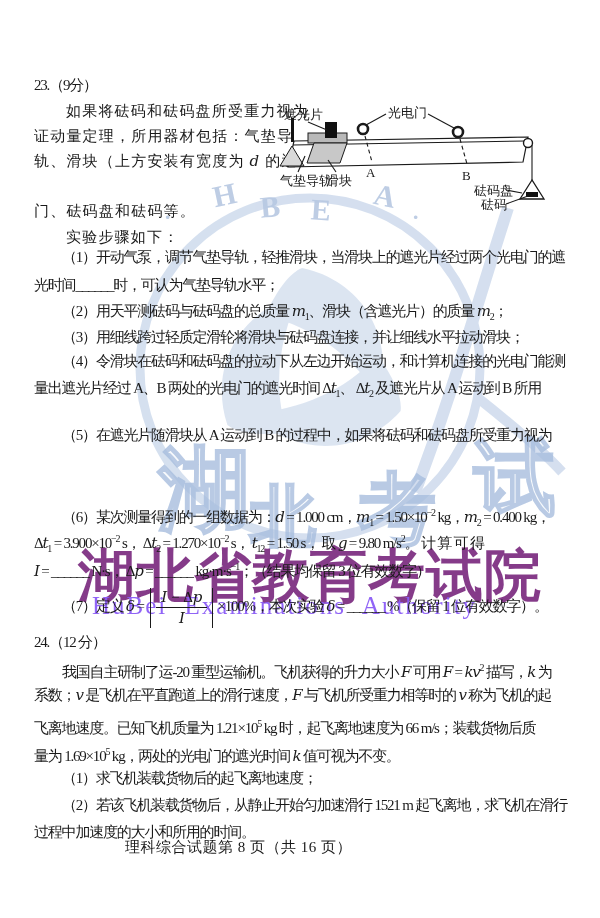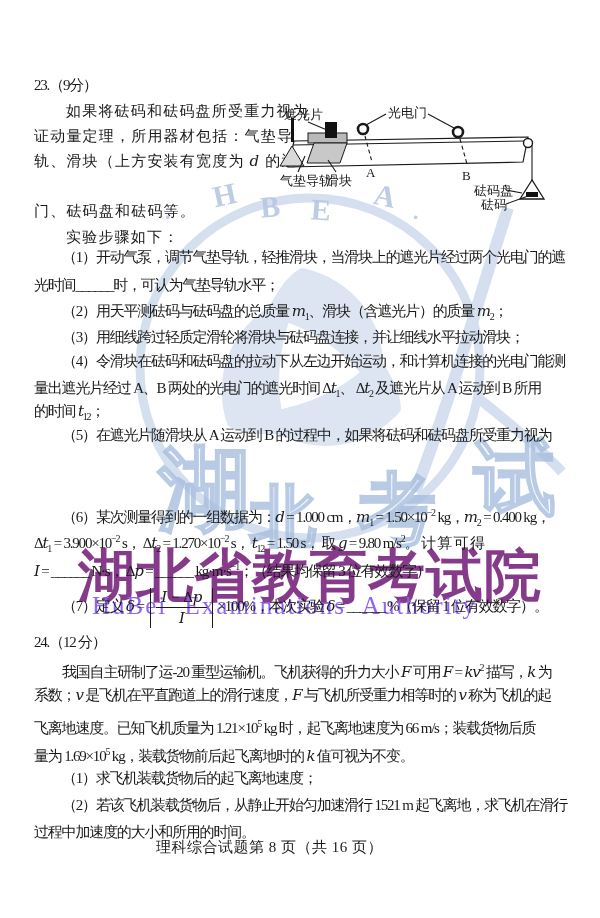--- a/index.html
+++ b/index.html
@@ -44,21 +44,21 @@
   .seg{letter-spacing:inherit;}
   .frac{
     display:inline-flex;flex-direction:column;align-items:center;vertical-align:middle;
     border-left:1.4px solid #1a1a1a;border-right:1.4px solid #1a1a1a;
     padding:0 5px;margin:0 4px;line-height:1.1;letter-spacing:0;
   }
   .frac .num{display:block;border-bottom:1.4px solid #1a1a1a;padding:1px 5px 2px;}
   .frac .den{display:block;padding:2px 5px 1px;}
   .footer{
     position:absolute;left:0;top:838px;width:477px;text-align:center;
-    font-size:15px;letter-spacing:0.5px;padding-left:31px;
+    font-size:15px;letter-spacing:0.5px;
   }
   
   .fig{position:absolute;left:278px;top:96px;width:322px;height:142px;}
   .fig .s{stroke:#1a1a1a;stroke-width:1.1;fill:none;}
   .fig .dash{stroke:#1a1a1a;stroke-width:1.1;fill:none;stroke-dasharray:4 3;}
   .fig .trk{fill:#ffffff;stroke:#1a1a1a;stroke-width:1.2;}
   .fig .g1{fill:#b9b9b9;stroke:#1a1a1a;stroke-width:1;}
   .fig .g1b{fill:#c8c8c8;stroke:#1a1a1a;stroke-width:1;}
   .fig .g2{fill:#d9d9d9;stroke:#1a1a1a;stroke-width:1;}
   .fig .gate{fill:#ffffff;stroke:#1a1a1a;stroke-width:2.6;}
@@ -108,35 +108,34 @@
   <div class="ln intro" style="top:152px"><span class="seg">轨、滑块（上方安装有宽度为 </span><span class="seg mi">d</span><span class="seg"> 的遮</span></div>
   <div class="ln intro" style="top:202px"><span class="seg">门、砝码盘和砝码等。</span></div>
   <div class="ln intro ind" style="top:228px">实验步骤如下：</div>
 
   <div class="ln ind" style="top:248px"><span class="seg">（1）开动气泵，调节气垫导轨，轻推滑块，当滑块上的遮光片经过两个光电门的遮</span></div>
   <div class="ln" style="top:276px"><span class="seg">光时间______时，可认为气垫导轨水平；</span></div>
   <div class="ln ind" style="top:302px"><span class="seg">（2）用天平测砝码与砝码盘的总质量 </span><span class="seg mi">m</span><span class="seg msub">1</span><span class="seg">、滑块（含遮光片）的质量 </span><span class="seg mi">m</span><span class="seg msub">2</span><span class="seg">；</span></div>
   <div class="ln ind" style="top:328px"><span class="seg">（3）用细线跨过轻质定滑轮将滑块与砝码盘连接，并让细线水平拉动滑块；</span></div>
   <div class="ln ind" style="top:352px"><span class="seg">（4）令滑块在砝码和砝码盘的拉动下从左边开始运动，和计算机连接的光电门能测</span></div>
   <div class="ln" style="top:379px"><span class="seg">量出遮光片经过 A、B 两处的光电门的遮光时间 Δ</span><span class="seg mi">t</span><span class="seg msub">1</span><span class="seg">、 Δ</span><span class="seg mi">t</span><span class="seg msub">2</span><span class="seg"> 及遮光片从 A 运动到 B 所用</span></div>
-  <div class="ln" style="top:402px"><span class="seg">的时间 </span><span class="seg mi">t</span><span class="seg msub">12</span><span class="seg">；</span></div>
   <div class="ln ind" style="top:426px"><span class="seg">（5）在遮光片随滑块从 A 运动到 B 的过程中，如果将砝码和砝码盘所受重力视为</span></div>
   <div class="ln ind" style="top:503px"><span class="seg">（6）某次测量得到的一组数据为：</span><span class="seg mi">d</span><span class="seg"> = 1.000 cm，</span><span class="seg mi">m</span><span class="seg msub">1</span><span class="seg"> = 1.50×10</span><span class="seg msup">−2</span><span class="seg"> kg，</span><span class="seg mi">m</span><span class="seg msub">2</span><span class="seg"> = 0.400 kg，</span></div>
   <div class="ln" style="top:529px"><span class="seg">Δ</span><span class="seg mi">t</span><span class="seg msub">1</span><span class="seg"> = 3.900×10</span><span class="seg msup">−2</span><span class="seg"> s， Δ</span><span class="seg mi">t</span><span class="seg msub">2</span><span class="seg"> = 1.270×10</span><span class="seg msup">−2</span><span class="seg"> s， </span><span class="seg mi">t</span><span class="seg msub">12</span><span class="seg"> = 1.50 s， 取 </span><span class="seg mi">g</span><span class="seg"> = 9.80 m/s</span><span class="seg msup">2</span><span class="seg">。 计 算 可 得</span></div>
   <div class="ln" style="top:557px"><span class="seg mi">I</span><span class="seg"> = ______ N·s， Δ</span><span class="seg mi">p</span><span class="seg"> = ______ kg·m·s</span><span class="seg msup">−1</span><span class="seg">；（结果均保留 3 位有效数字）</span></div>
   <div class="ln ind tall" style="top:585px"><span class="seg">（7）定义 </span><span class="seg mi">δ</span><span class="seg"> = </span><span class="frac">
         <span class="num"><span class="seg mi">I</span><span class="seg"> − Δ</span><span class="seg mi">p</span></span>
         <span class="den"><span class="seg mi">I</span></span>
       </span><span class="seg">×100%，本次实验 </span><span class="seg mi">δ</span><span class="seg"> = ______ %（保留 1 位有效数字）。</span></div>
 
   <div class="ln" style="top:633px">24.（12 分）</div>
   <div class="ln ind" style="top:658px"><span class="seg">我国自主研制了运-20 重型运输机。飞机获得的升力大小 </span><span class="seg mi">F</span><span class="seg"> 可用 </span><span class="seg mi">F</span><span class="seg"> = </span><span class="seg mi">kv</span><span class="seg msup">2</span><span class="seg"> 描写，</span><span class="seg mi">k</span><span class="seg"> 为</span></div>
   <div class="ln" style="top:686px"><span class="seg">系数；</span><span class="seg mi">v</span><span class="seg"> 是飞机在平直跑道上的滑行速度，</span><span class="seg mi">F</span><span class="seg"> 与飞机所受重力相等时的 </span><span class="seg mi">v</span><span class="seg"> 称为飞机的起</span></div>
   <div class="ln" style="top:714px"><span class="seg">飞离地速度。已知飞机质量为 1.21×10</span><span class="seg msup">5</span><span class="seg"> kg 时，起飞离地速度为 66 m/s；装载货物后质</span></div>
-  <div class="ln" style="top:742px"><span class="seg">量为 1.69×10</span><span class="seg msup">5</span><span class="seg"> kg，装载货物前后起飞离地时的 </span><span class="seg mi">k</span><span class="seg"> 值可视为不变。</span></div>
+  <div class="ln" style="top:742px"><span class="seg">量为 1.69×10</span><span class="seg msup">5</span><span class="seg"> kg，两处的光电门的遮光时间 </span><span class="seg mi">k</span><span class="seg"> 值可视为不变。</span></div>
   <div class="ln ind" style="top:769px"><span class="seg">（1）求飞机装载货物后的起飞离地速度；</span></div>
   <div class="ln ind" style="top:796px"><span class="seg">（2）若该飞机装载货物后，从静止开始匀加速滑行 1521 m 起飞离地，求飞机在滑行</span></div>
   <div class="ln" style="top:823px"><span class="seg">过程中加速度的大小和所用的时间。</span></div>
 
   <div class="footer">理科综合试题第 8 页（共 16 页）</div>
 
   <svg class="fig" viewBox="0 0 322 142">
 
     <polygon class="trk" points="16,45 250,41 245,66 10,71"></polygon>
     <line class="s" x1="15" y1="49" x2="248" y2="45"></line>

